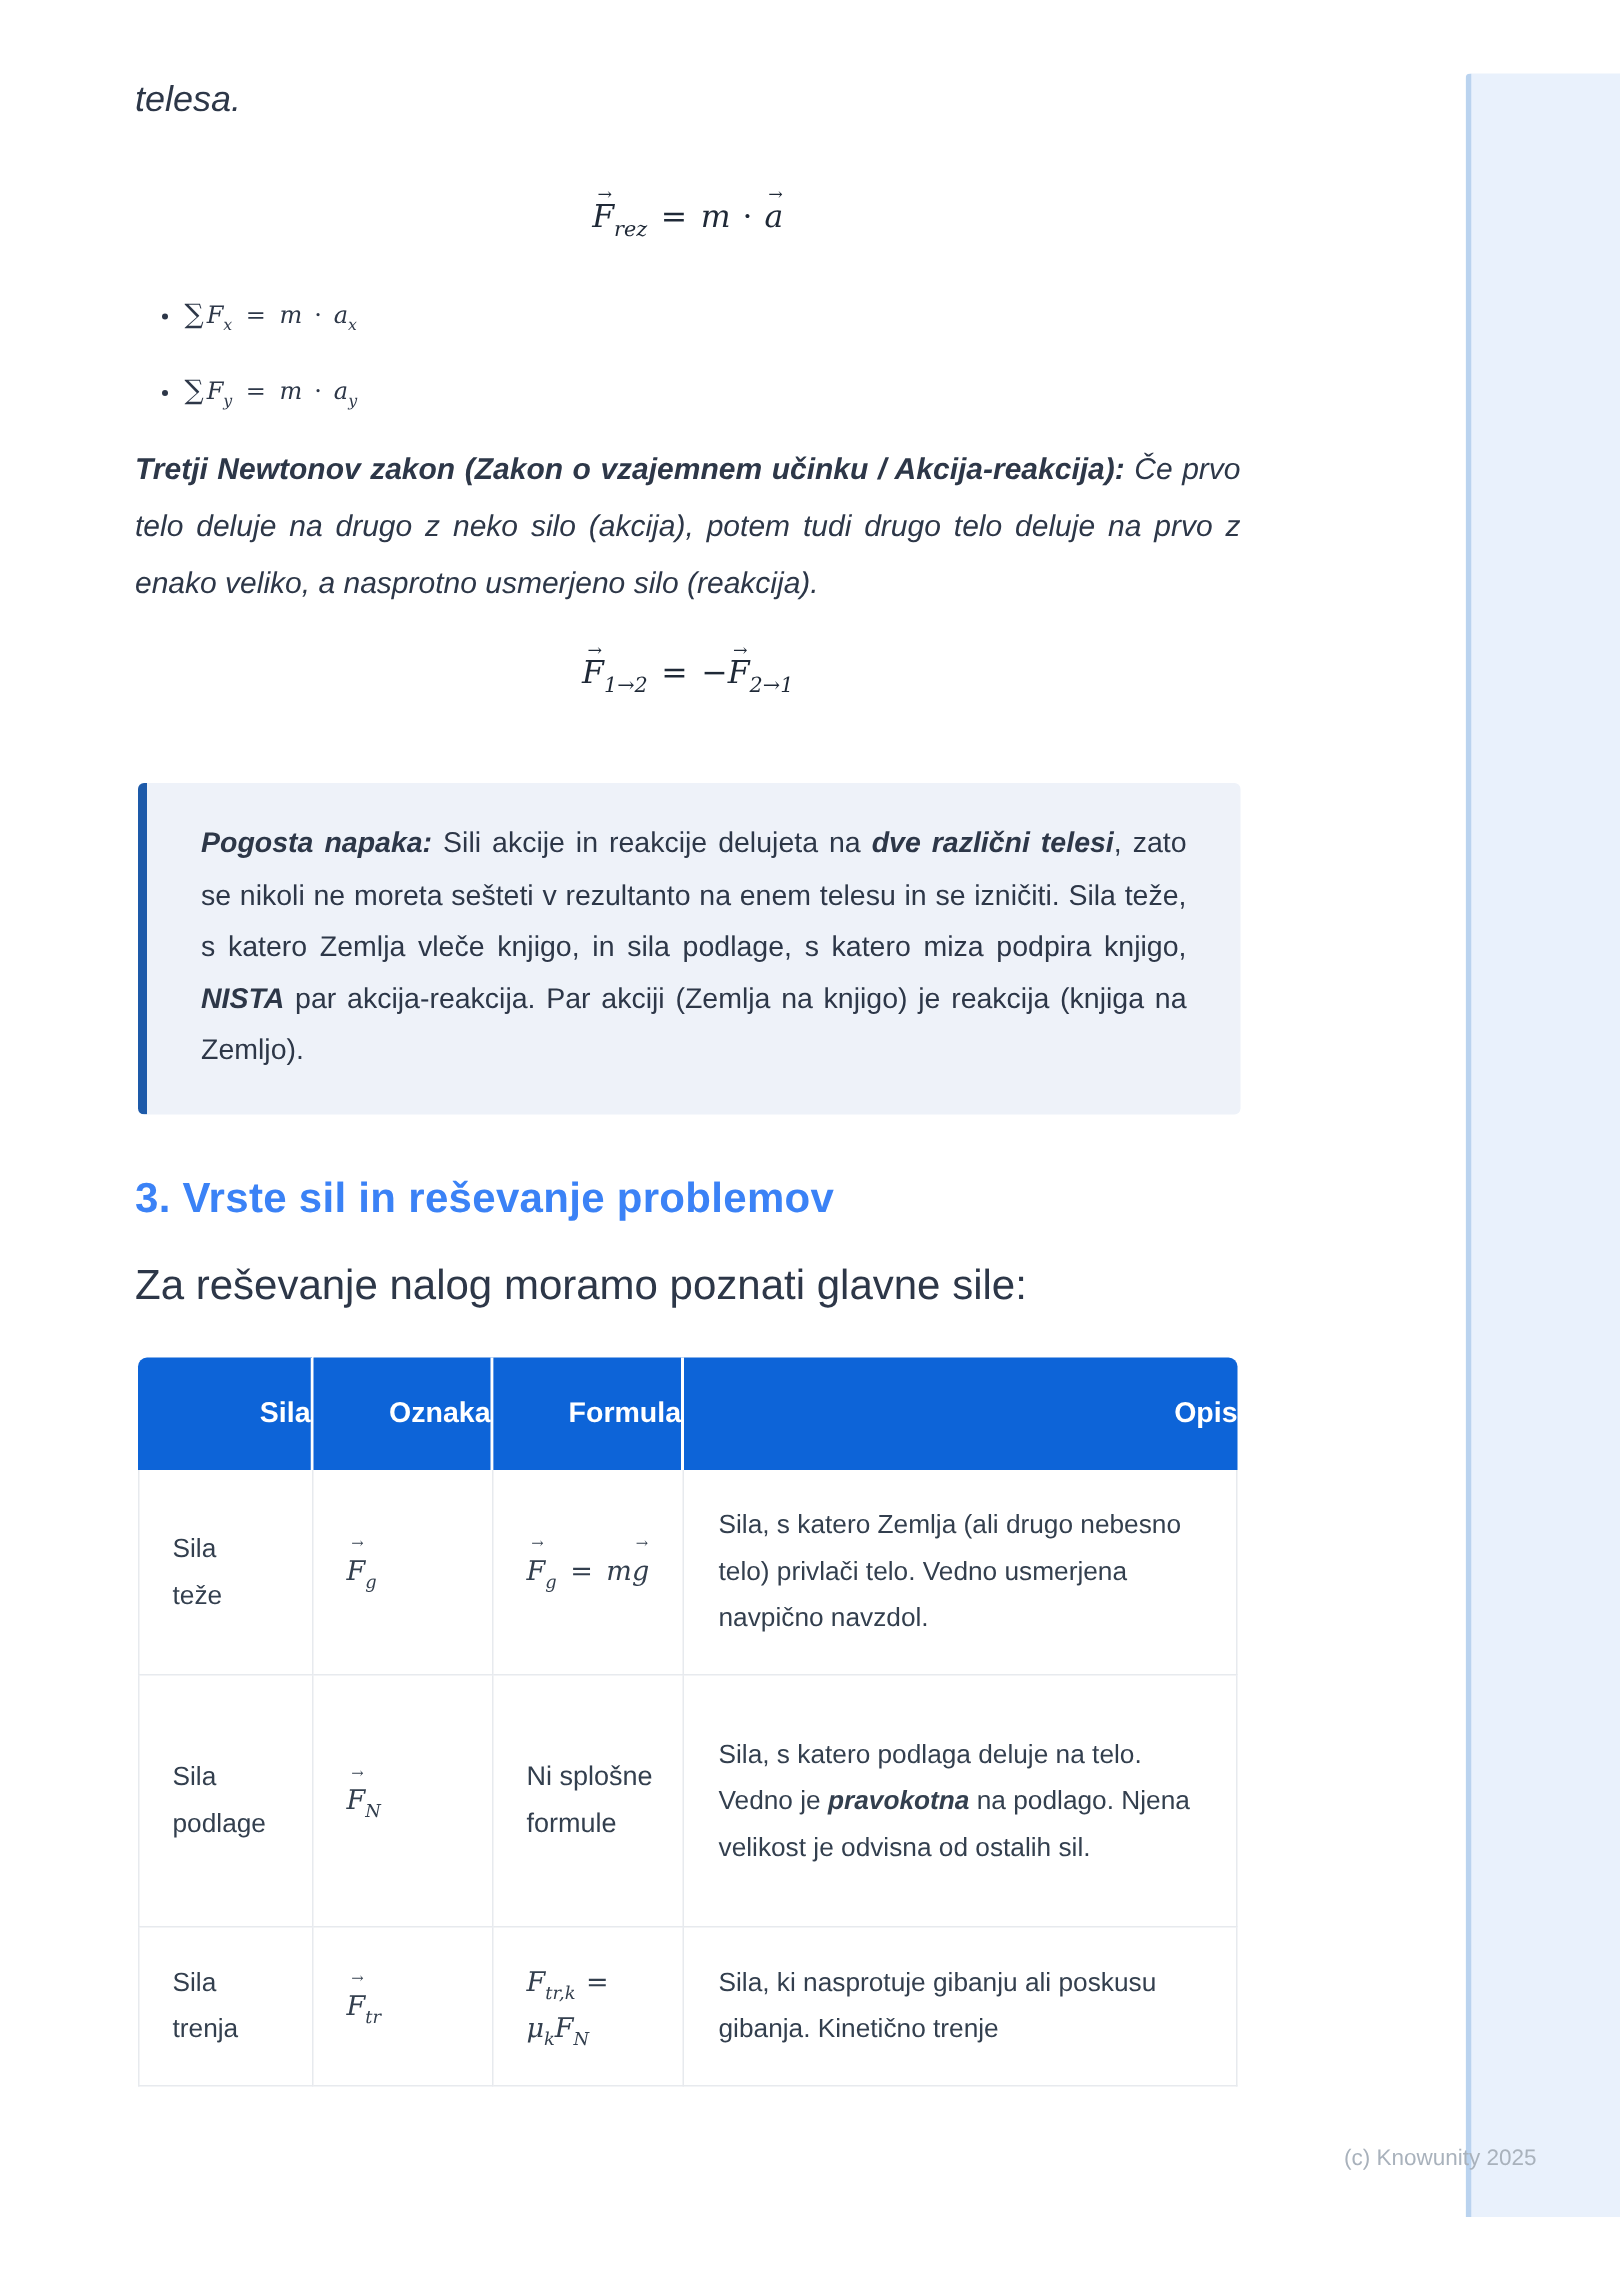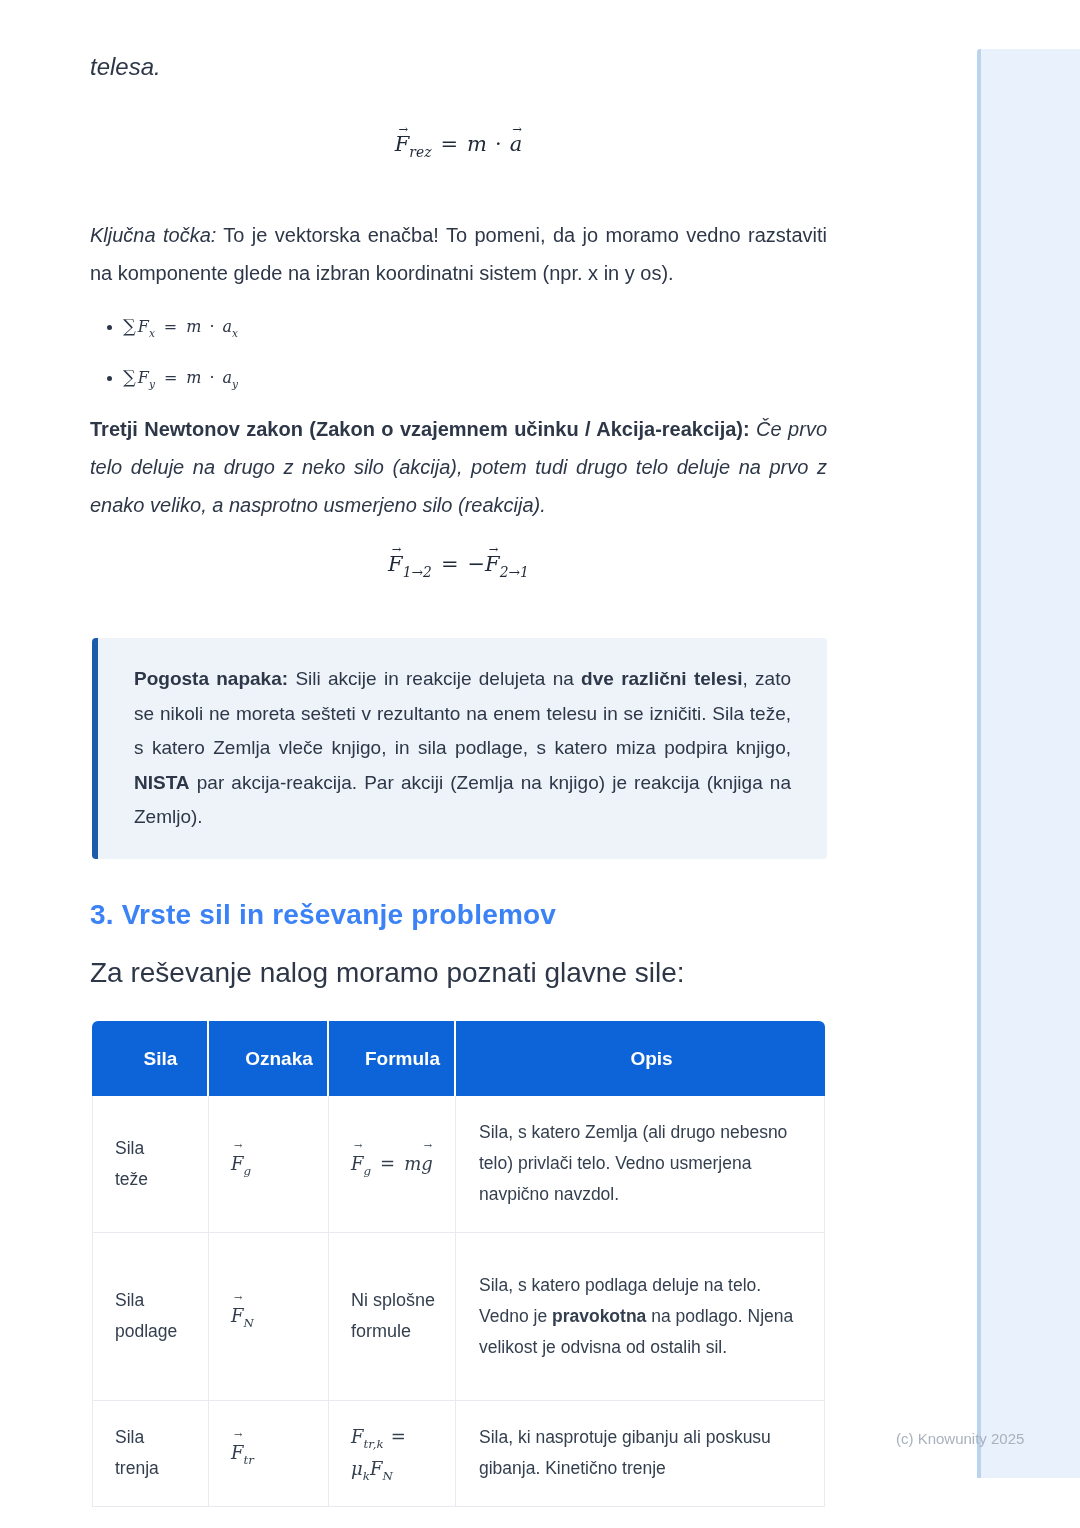--- a/index.html
+++ b/index.html
@@ -37,21 +37,21 @@
     font-style: italic;
   }
   .para {
     font-size: 20px;
     line-height: 38px;
     text-align: justify;
   }
   .key-point { margin-top: 40px; }
   .third-law { margin-top: 10px; }
   .lead-italic { font-style: italic; }
-  .lead-bold { font-weight: bold; }
+  .lead-bold { font-weight: bold; font-style: italic; }
   .body-italic { font-style: italic; }
   
   .eq-display {
     text-align: center;
     font-size: 21px;
     color: #1f2937;
   }
   .eq-newton2 { margin-top: 50px; height: 44px; }
   .eq-newton3 { margin-top: 28px; height: 48px; }
   .math { white-space: nowrap; }
@@ -140,21 +140,21 @@
   .col-sila    { width: 117px; }
   .col-oznaka  { width: 120px; }
   .col-formula { width: 127px; }
   .col-opis    { width: 369px; }
   table.forces thead tr { height: 75px; }
   table.forces th {
     background: var(--table-header-blue);
     color: #ffffff;
     font-size: 19px;
     font-weight: bold;
-    text-align: center;
+    text-align: right;
     vertical-align: middle;
     padding: 0 0 0 22px;
     border-right: 2px solid #ffffff;
   }
   table.forces th:first-child { border-top-left-radius: 6px; }
   table.forces th:last-child { border-right: none; border-top-right-radius: 6px; }
   table.forces td {
     vertical-align: middle;
     border-right: 1px solid var(--table-border);
     border-bottom: 1px solid var(--table-border);
@@ -198,21 +198,20 @@
 <div class="copyright">(c) Knowunity 2025</div>
 
 <div class="content">
 
   <p class="lead-fragment">telesa.</p>
 
   <div class="eq-display eq-newton2">
     <span class="math"><span class="vec"><span class="mi">F</span><span class="arr">→</span></span><sub class="msub">rez</sub><span class="mo sp">=</span><span class="mi">m</span><span class="mo dot">·</span><span class="vec"><span class="mi">a</span><span class="arr">→</span></span></span>
   </div>
 
-  <p class="para key-point"><span class="lead-italic">Ključna točka:</span><span> To je vektorska enačba! To pomeni, da jo moramo vedno razstaviti na komponente glede na izbran koordinatni sistem (npr. x in y os).</span></p>
 
   <ul class="bullet-list">
     <li>
       <span class="math"><span class="msum">∑</span><span class="mi">F</span><sub class="msub">x</sub><span class="mo sp">=</span><span class="mi">m</span><span class="mo dot">·</span><span class="mi">a</span><sub class="msub">x</sub></span>
     </li>
     <li>
       <span class="math"><span class="msum">∑</span><span class="mi">F</span><sub class="msub">y</sub><span class="mo sp">=</span><span class="mi">m</span><span class="mo dot">·</span><span class="mi">a</span><sub class="msub">y</sub></span>
     </li>
   </ul>
 

